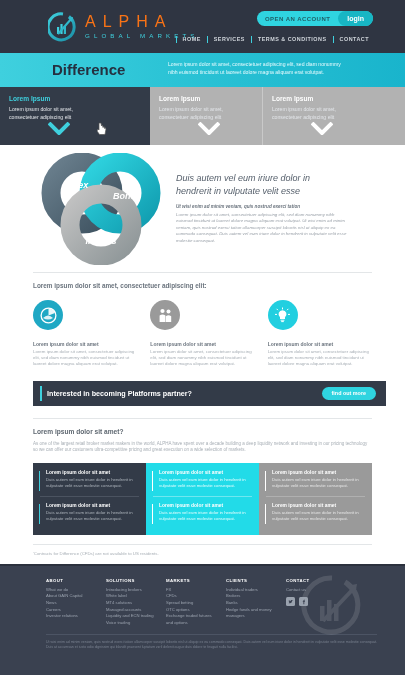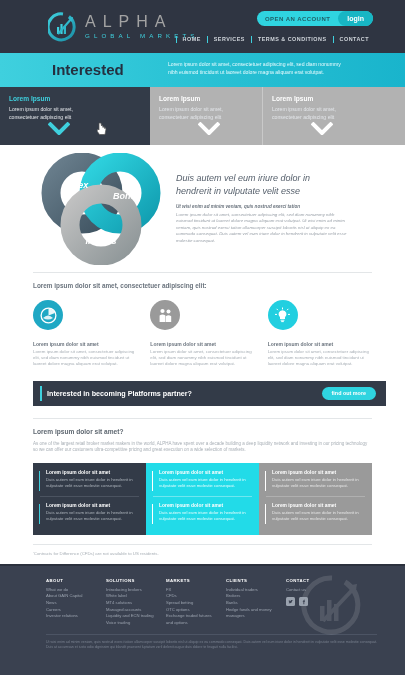--- a/index.html
+++ b/index.html
@@ -17,21 +17,21 @@
     height: 53px;
     position: relative;
   }
   .logo-wrap {
     position: absolute; left: 48px; top: 12px;
     display: flex; align-items: center; gap: 7px;
   }
   .logo-mark { width: 30px; height: 30px; }
   .logo-text { display:flex; flex-direction: column; line-height: 1; }
   .logo-alpha {
-    font-size: 16px; letter-spacing: 7px; color: #a3a3a3; font-weight: 400;
+    font-size: 16px; letter-spacing: 7px; color: #f97316; font-weight: 400;
   }
   .logo-sub {
     font-size: 6.2px; letter-spacing: 4.1px; color: #3fd0de; margin-top: 3px;
   }
   .acct-wrap {
     position: absolute; right: 32px; top: 11px;
     display: flex; align-items: center;
     background: #2fd4e0; border-radius: 9px; height: 15px;
     padding-left: 8px;
   }
@@ -217,21 +217,21 @@
 
     <div class="nav">
       <span class="nav-item">HOME</span>
       <span class="nav-item">SERVICES</span>
       <span class="nav-item">TERMS &amp; CONDITIONS</span>
       <span class="nav-item">CONTACT</span>
     </div>
   </div>
 
   <div class="banner">
-    <div class="banner-title">Interested</div>
+    <div class="banner-title">Difference</div>
     <div class="banner-text">Lorem ipsum dolor sit amet, consectetuer adipiscing elit, sed diam nonummy nibh euismod tincidunt ut laoreet dolore magna aliquam erat volutpat.</div>
   </div>
 
   <div class="cards">
 
     <div class="card card-1">
       <div class="card-title">Lorem Ipsum</div>
       <div class="card-body">Lorem ipsum dolor sit amet, consectetuer adipiscing elit</div>
       <span class="chev">
         <svg width="22" height="13" viewBox="0 0 22 13">

